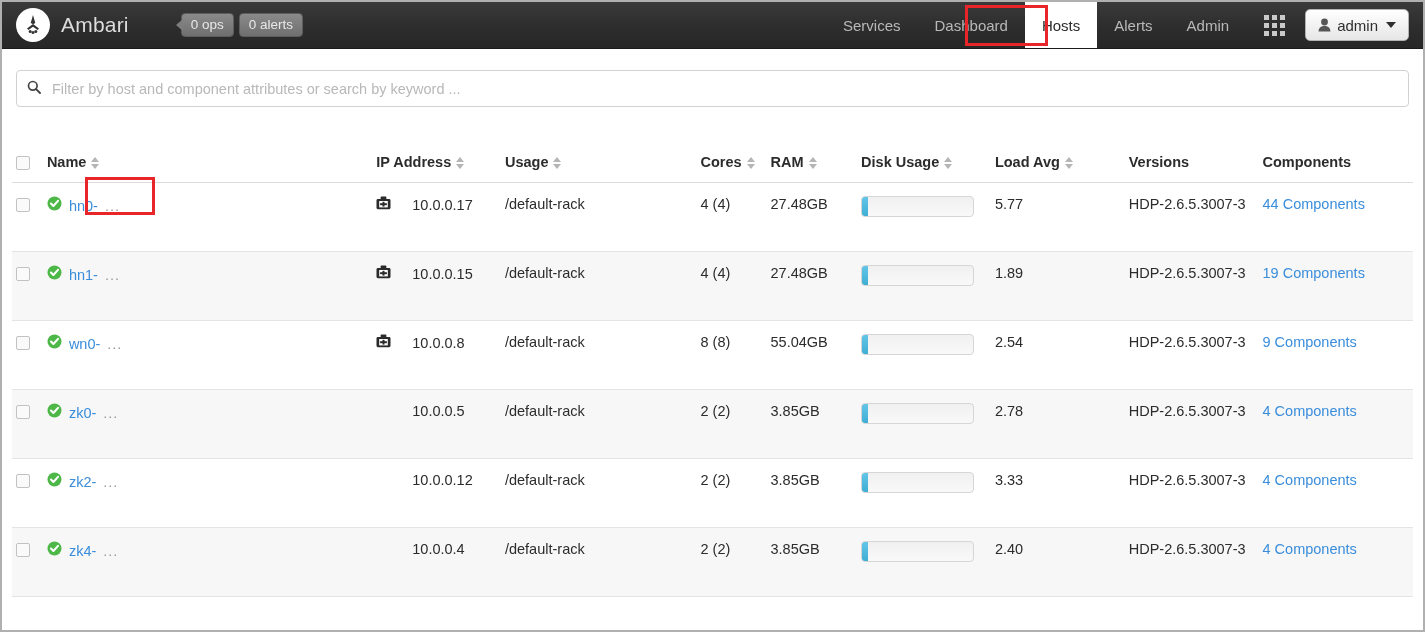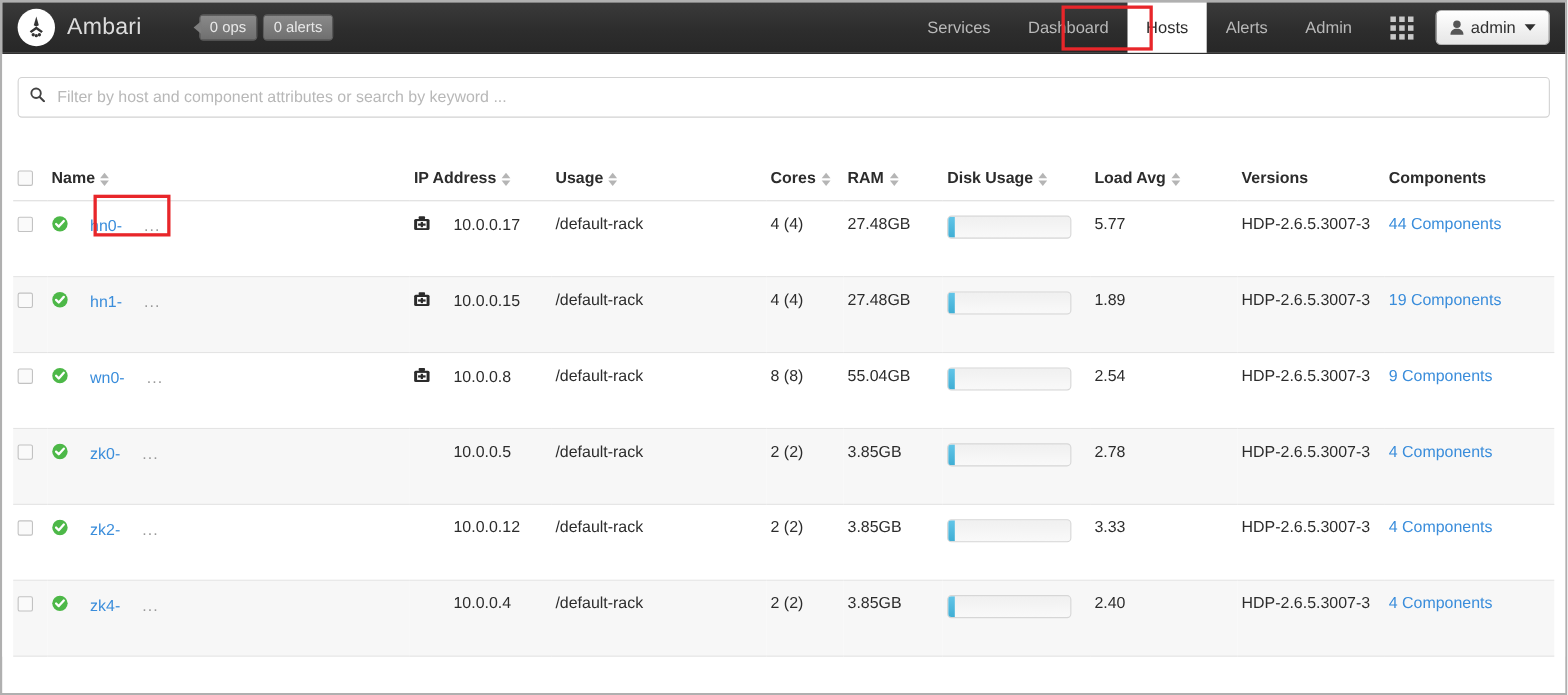--- a/index.html
+++ b/index.html
@@ -194,21 +194,21 @@
     width: 14px; height: 14px;
     border: 1px solid #c2c2c2;
     background: #fafafa;
     border-radius: 2px;
     display: inline-block;
     cursor: pointer;
     vertical-align: middle;
   }
 
   .name-cell { position: relative; }
-  .name-flex { display: flex; align-items: center; gap: 20px; }
+  .name-flex { display: flex; align-items: flex-end; gap: 7px; }
   .status-ok { flex: none; }
   .host-link { color: #3a8ddb; cursor: pointer; white-space: nowrap; }
   .host-ellipsis { color: #999; letter-spacing: 1px; }
   .name-highlight {
     position: absolute;
     border: 3px solid #e8262a;
     pointer-events: none;
   }
 
   .ip-flex { display: flex; align-items: center; gap: 19px; }

